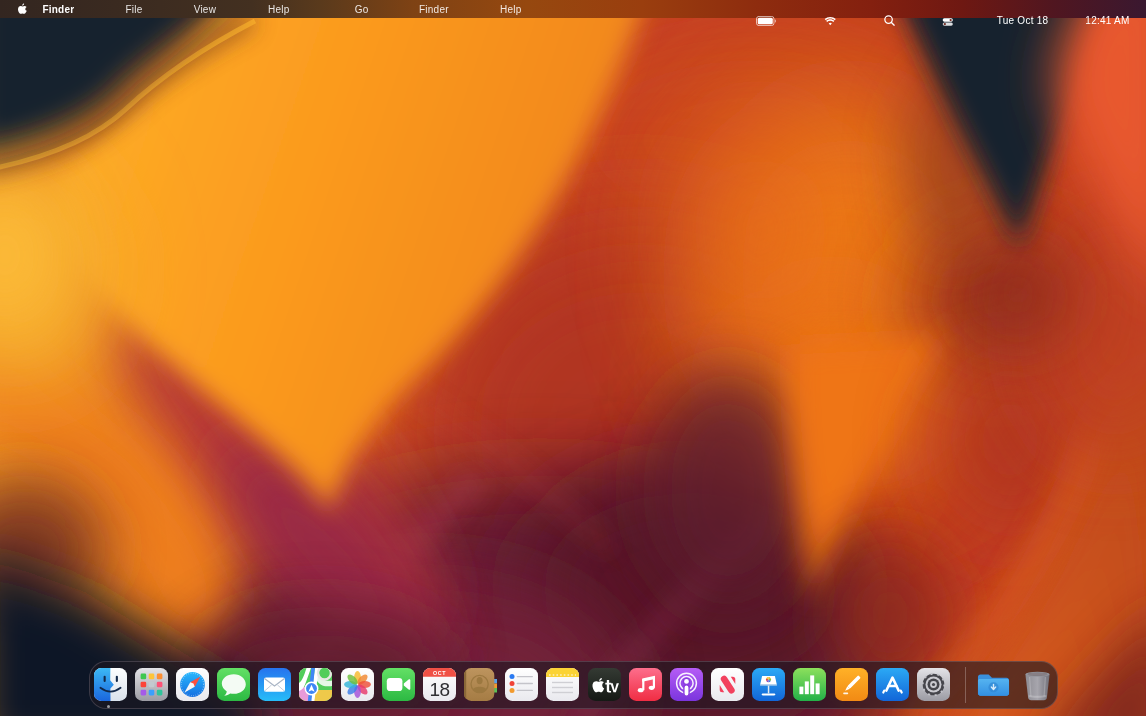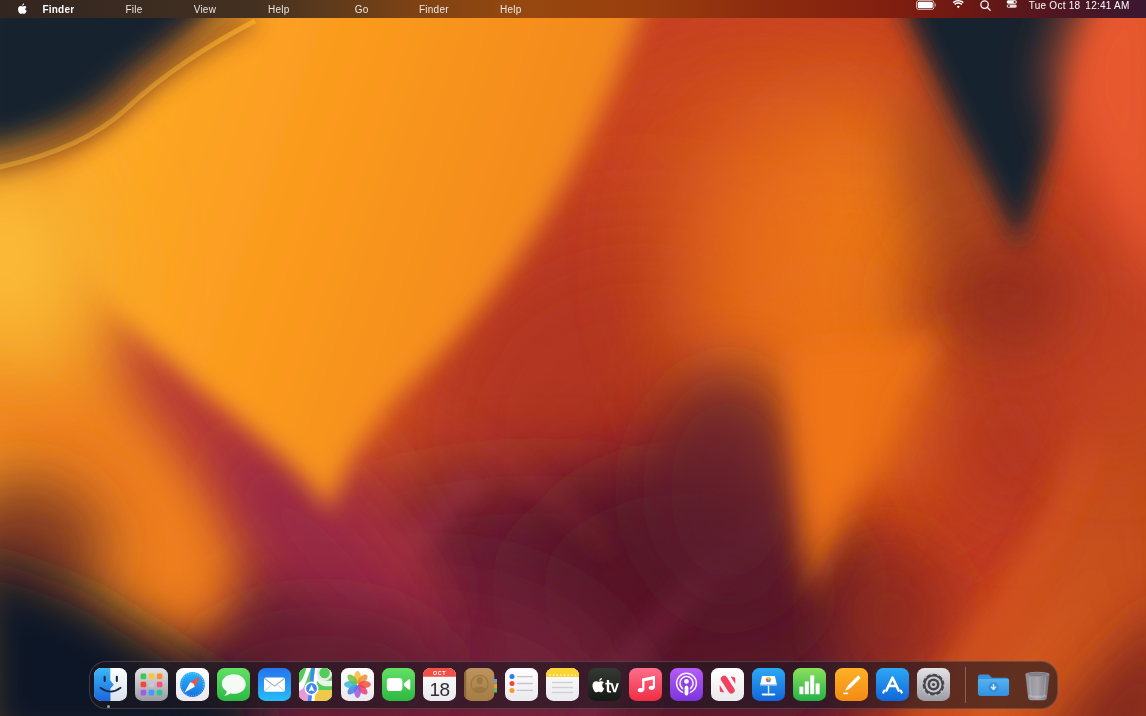--- a/index.html
+++ b/index.html
@@ -6,21 +6,21 @@
     font-family:"Liberation Sans",sans-serif;}
   #stage{position:relative;width:1146px;height:716px;overflow:hidden;}
   #wall{position:absolute;top:0;left:0;}
   
   #menubar{position:absolute;top:0;left:0;width:1146px;height:18px;
     background:linear-gradient(90deg,#332620 0%,#3a2a20 10%,#433020 22%,#5a3a1c 28%,
       #7e4214 36%,#96480f 46%,#9a3e0e 56%,#8e2c0e 66%,#84200f 76%,#6e1812 84%,#501620 92%,#3a1830 100%);
     display:flex;align-items:center;color:#fff;font-size:10px;letter-spacing:.25px;}
   .mitem{color:rgba(255,255,255,.88);padding-left:36px;}
   #menubar .left{display:flex;align-items:center;position:absolute;left:0;top:0;height:18px;}
-  #menubar .right{display:flex;align-items:flex-start;position:absolute;right:0;top:0;height:18px;}
+  #menubar .right{display:flex;align-items:flex-end;position:absolute;right:0;top:8px;height:18px;gap:32px;}
   
   #dock{position:absolute;left:89px;top:661px;width:969px;height:48px;border-radius:17px;
     background:rgba(27,24,34,.62);border:1px solid rgba(160,150,160,.28);box-sizing:border-box;}
   .ic{position:absolute;top:668px;width:33px;height:33px;}
   #sep{position:absolute;left:965px;top:667px;width:1px;height:36px;background:rgba(255,255,255,.25);}
   #rundot{position:absolute;left:107px;top:705px;width:3px;height:3px;border-radius:50%;background:rgba(230,230,230,.65);}
 </style>
 </head>
 <body>
 <div id="stage">

